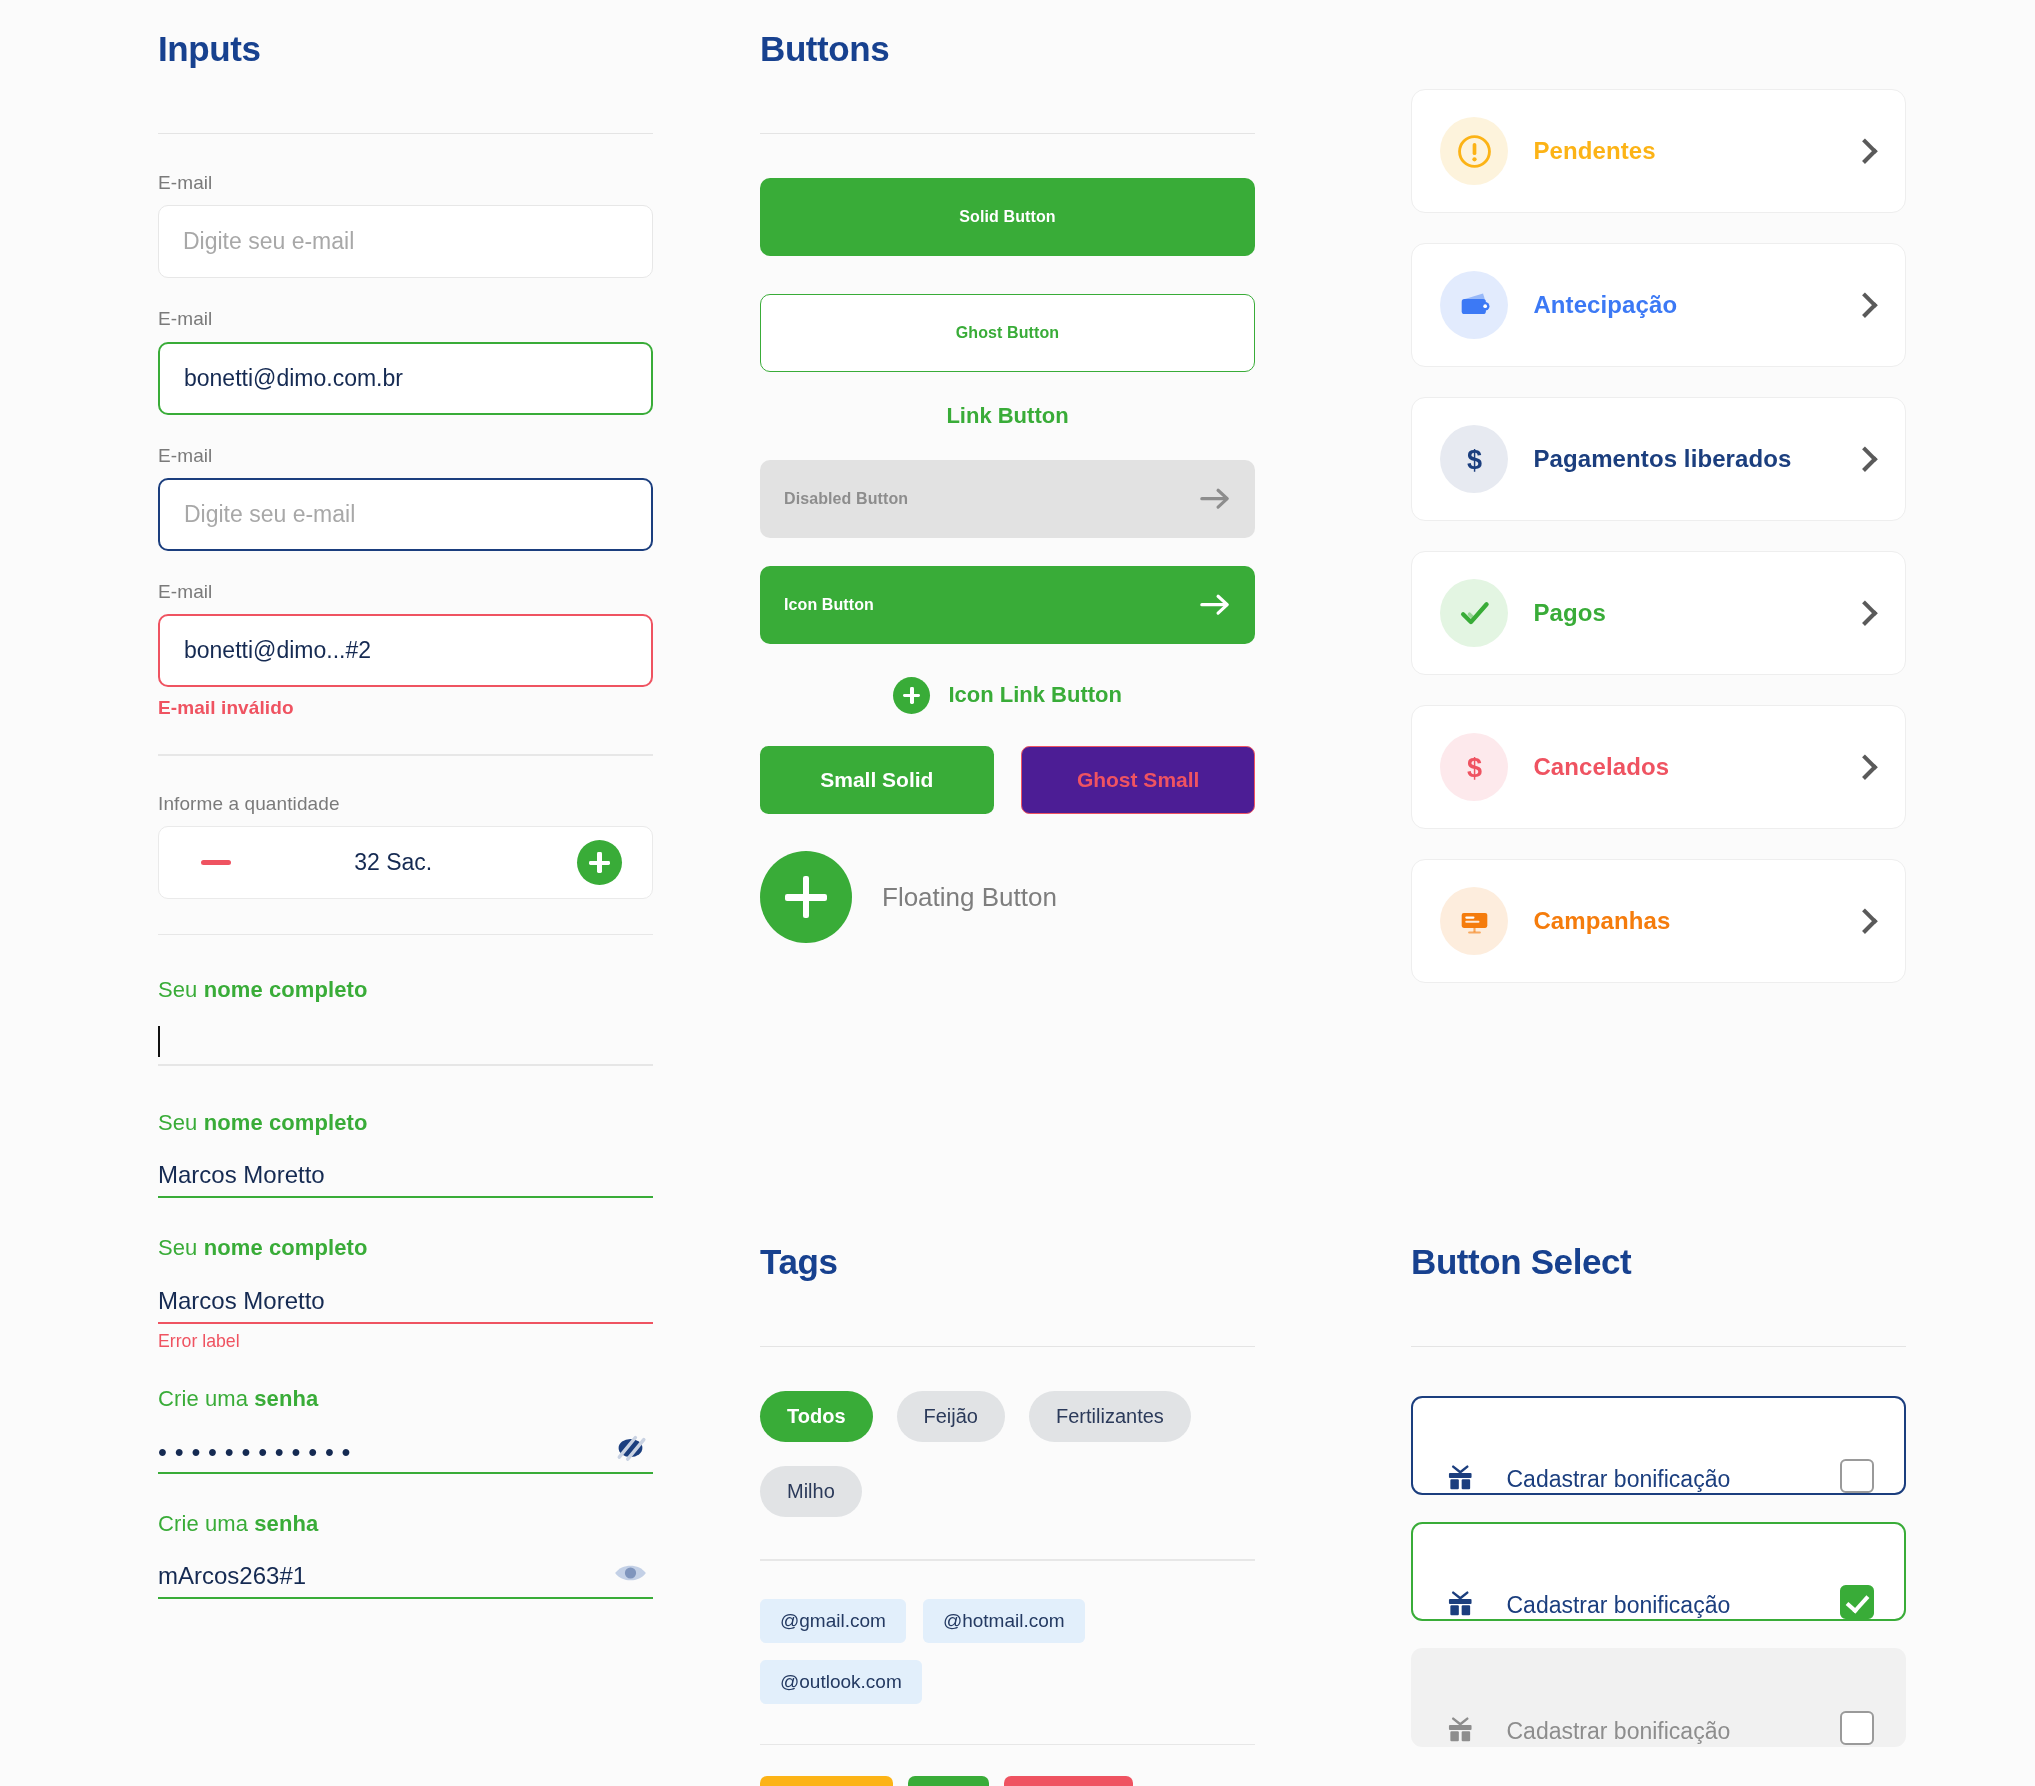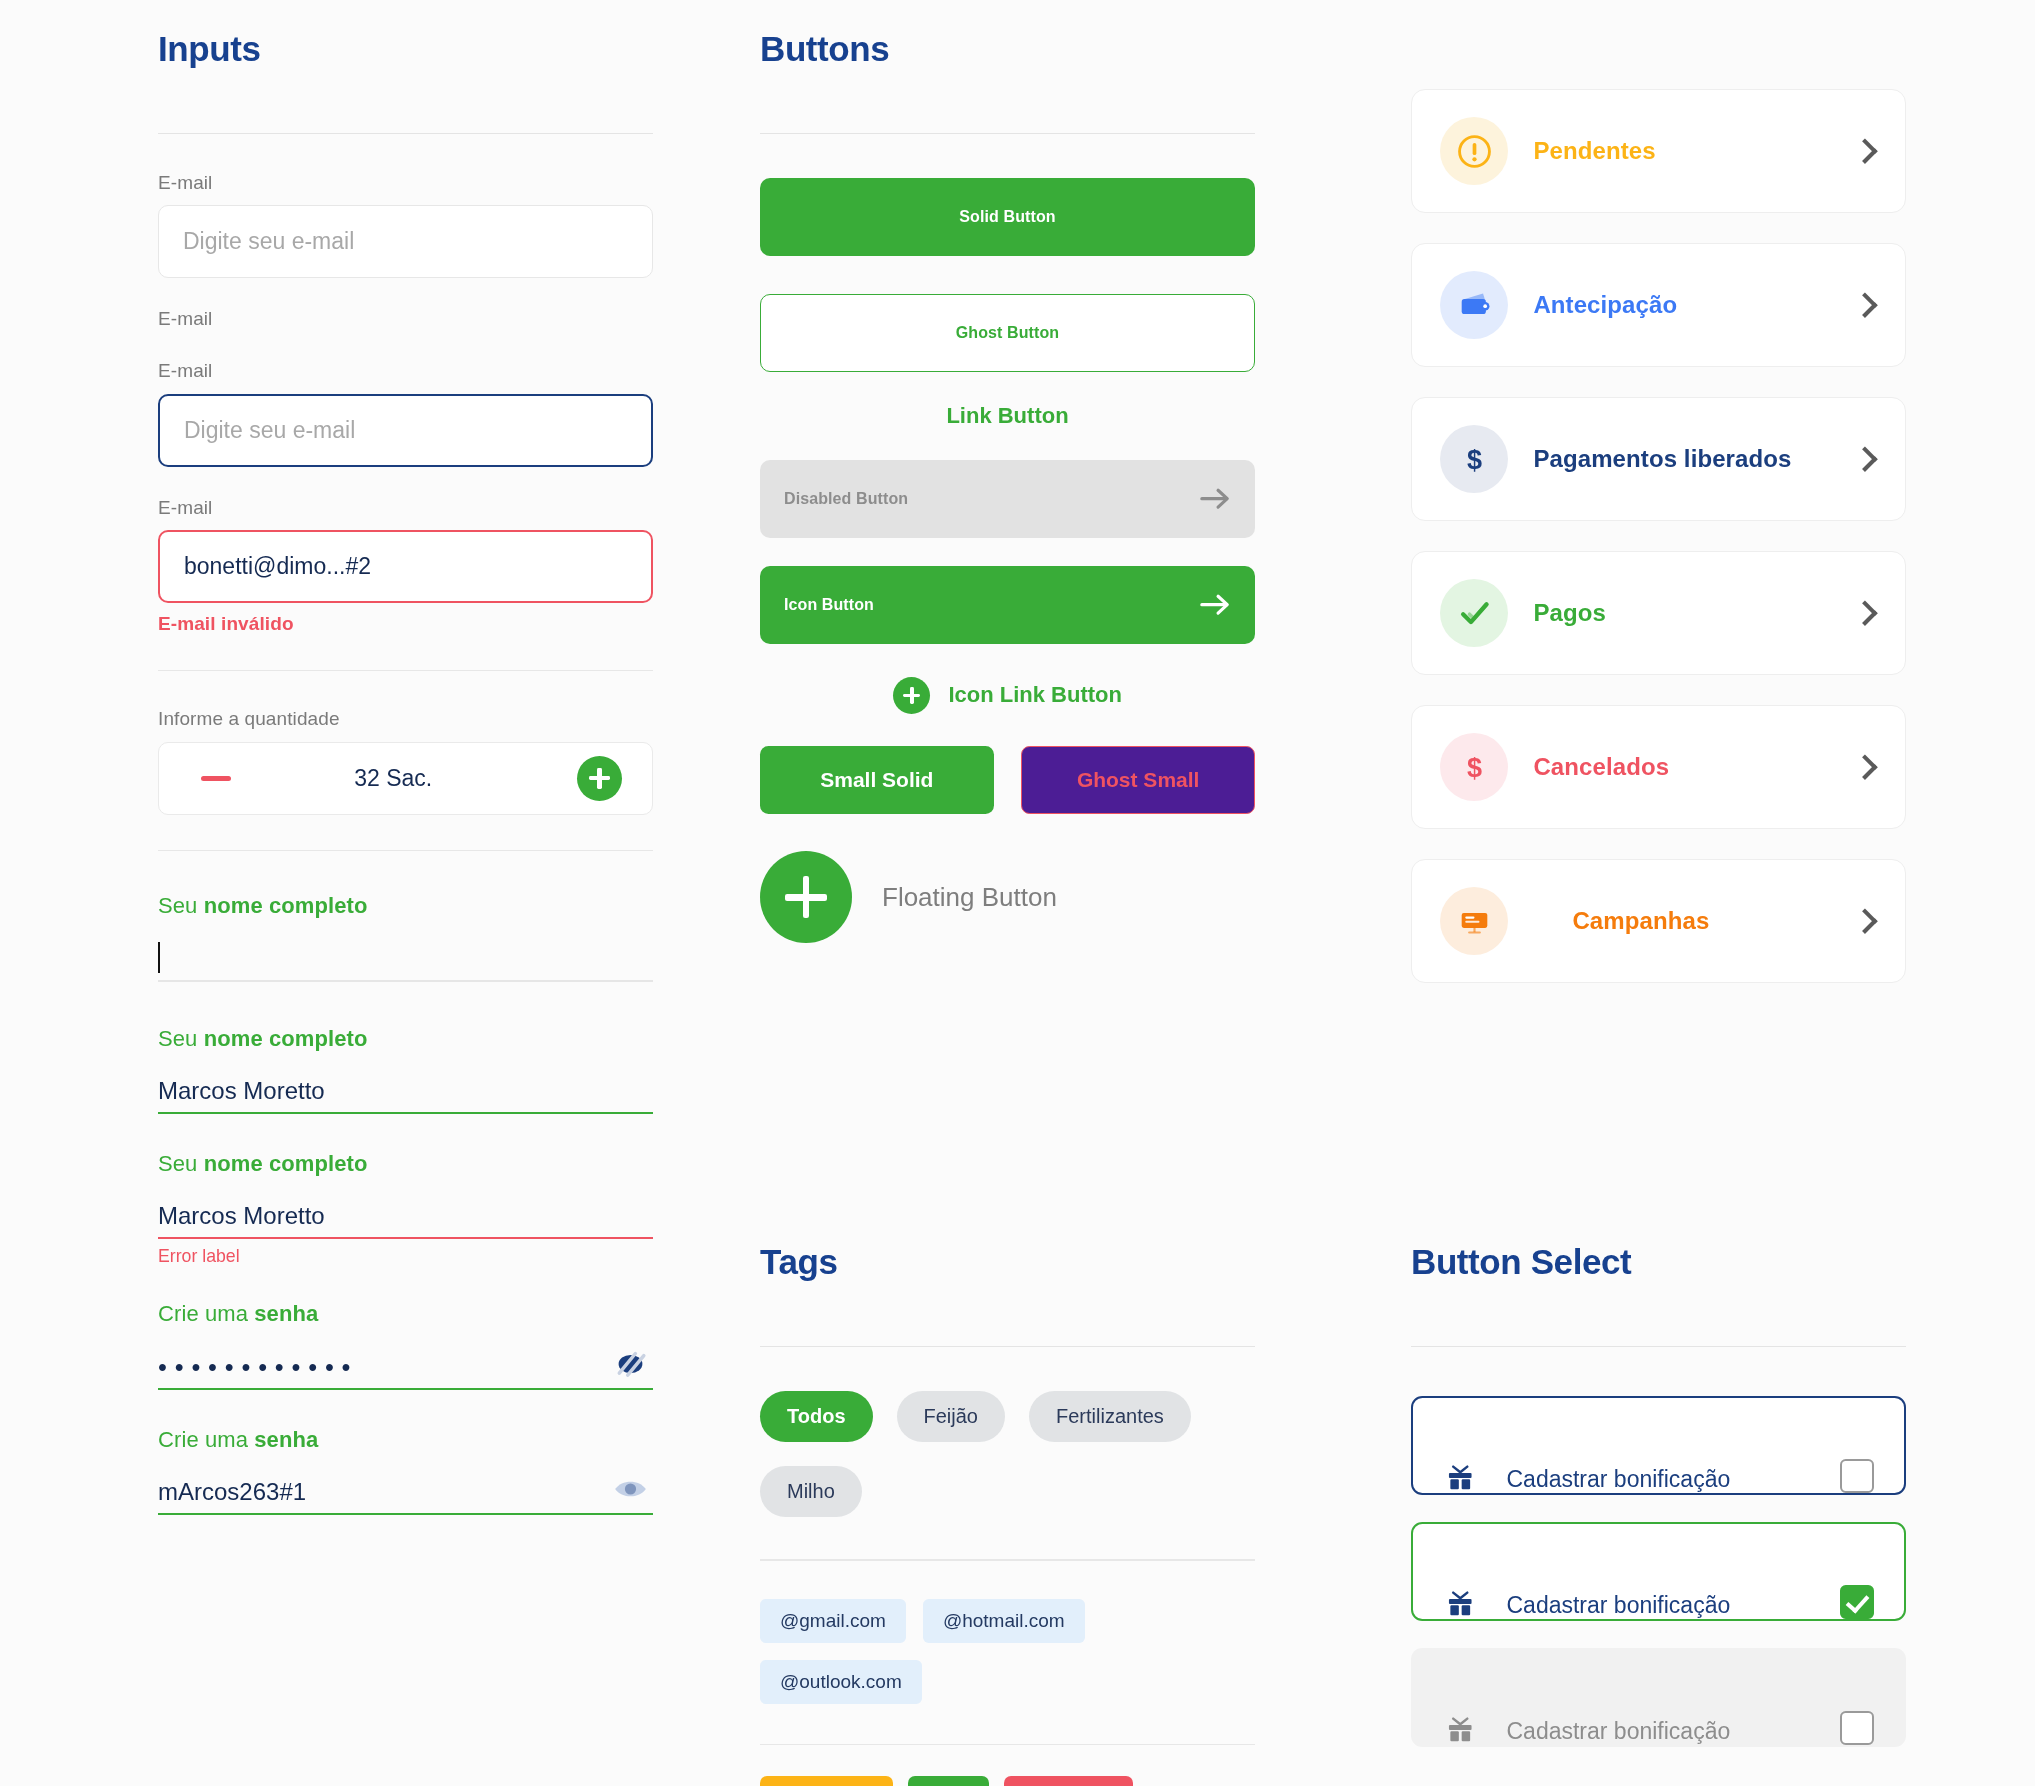--- a/index.html
+++ b/index.html
@@ -318,20 +318,21 @@
       <div class="sec-rule narrow"></div>
     </div>
 
     <div class="field" style="margin-top:38px">
       <div class="field-label">E-mail</div>
       <div class="box-input placeholder">Digite seu e-mail</div>
     </div>
 
     <div class="field" style="margin-top:30px">
       <div class="field-label">E-mail</div>
+      <div class="box-input green">bonetti@dimo.com.br</div>
     </div>
 
     <div class="field" style="margin-top:30px">
       <div class="field-label">E-mail</div>
       <div class="box-input navy placeholder">Digite seu e-mail</div>
     </div>
 
     <div class="field" style="margin-top:30px">
       <div class="field-label">E-mail</div>
       <div class="box-input red">bonetti@dimo...#2</div>
@@ -509,21 +510,21 @@
         </div>
         <div class="status-card" style="margin-top: 30px;">
           <span class="status-ico" style="background:#fde9ec">
             <svg width="37" height="37" viewBox="0 0 52 52">
               <text x="26" y="40" font-size="38" font-weight="700" text-anchor="middle" fill="#ef5361" font-family="Liberation Sans, sans-serif">$</text>
             </svg>
           </span>
           <span class="status-label" style="color:#ef5361">Cancelados</span>
           <span class="chev"></span>
         </div>
-        <div class="status-card" style="margin-top: 30px; gap: 39px;">
+        <div class="status-card" style="margin-top: 30px;">
           <span class="status-ico" style="background:#fdeddd">
             <svg width="37" height="37" viewBox="0 0 52 52">
               <rect x="8" y="14" width="36" height="21" rx="3" fill="#f57c0c"></rect>
         <rect x="13" y="19" width="13" height="3" rx="1.5" fill="#fff"></rect>
         <rect x="13" y="25" width="20" height="2.6" rx="1.3" fill="#fff" opacity="0.85"></rect>
         <rect x="24.5" y="35" width="3" height="6" fill="#f57c0c" opacity="0.6"></rect>
         <rect x="17" y="40" width="18" height="3" rx="1.5" fill="#f57c0c" opacity="0.6"></rect>
             </svg>
           </span>
           <span class="status-label" style="color:#f57c0c">Campanhas</span>

